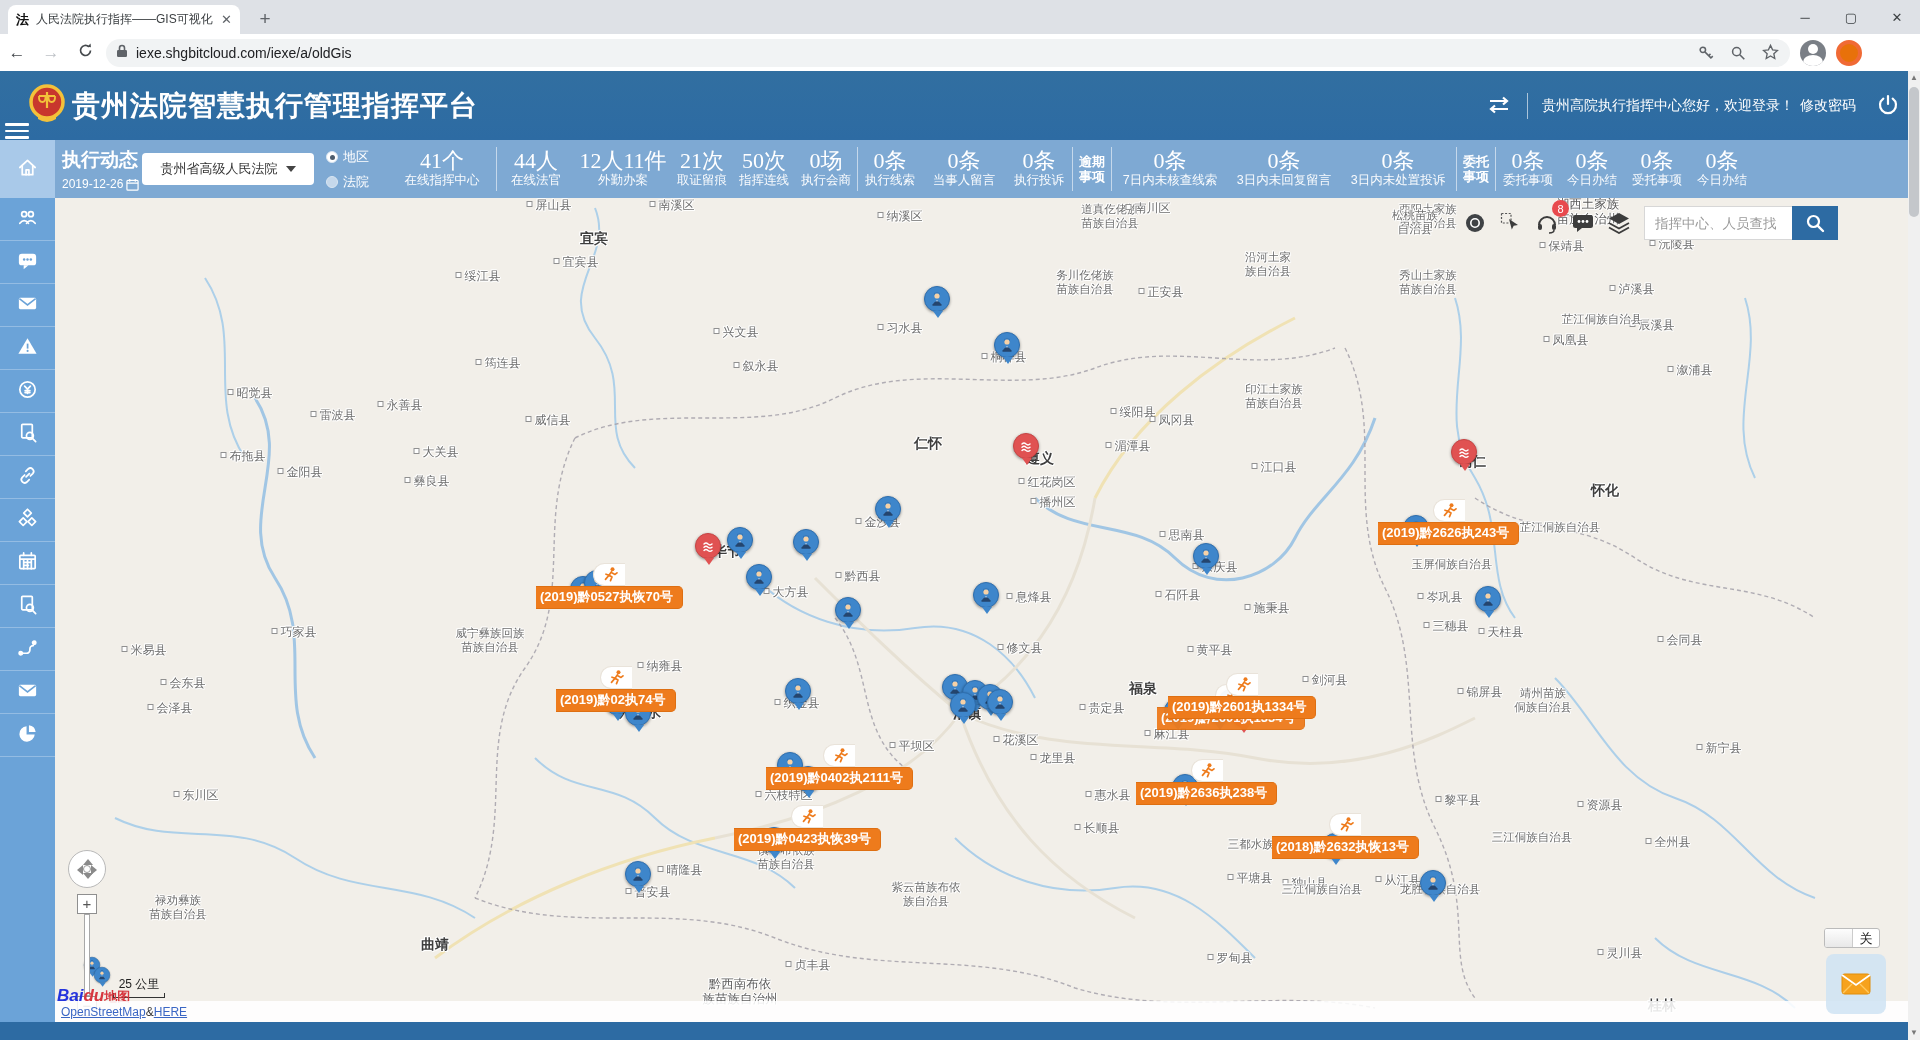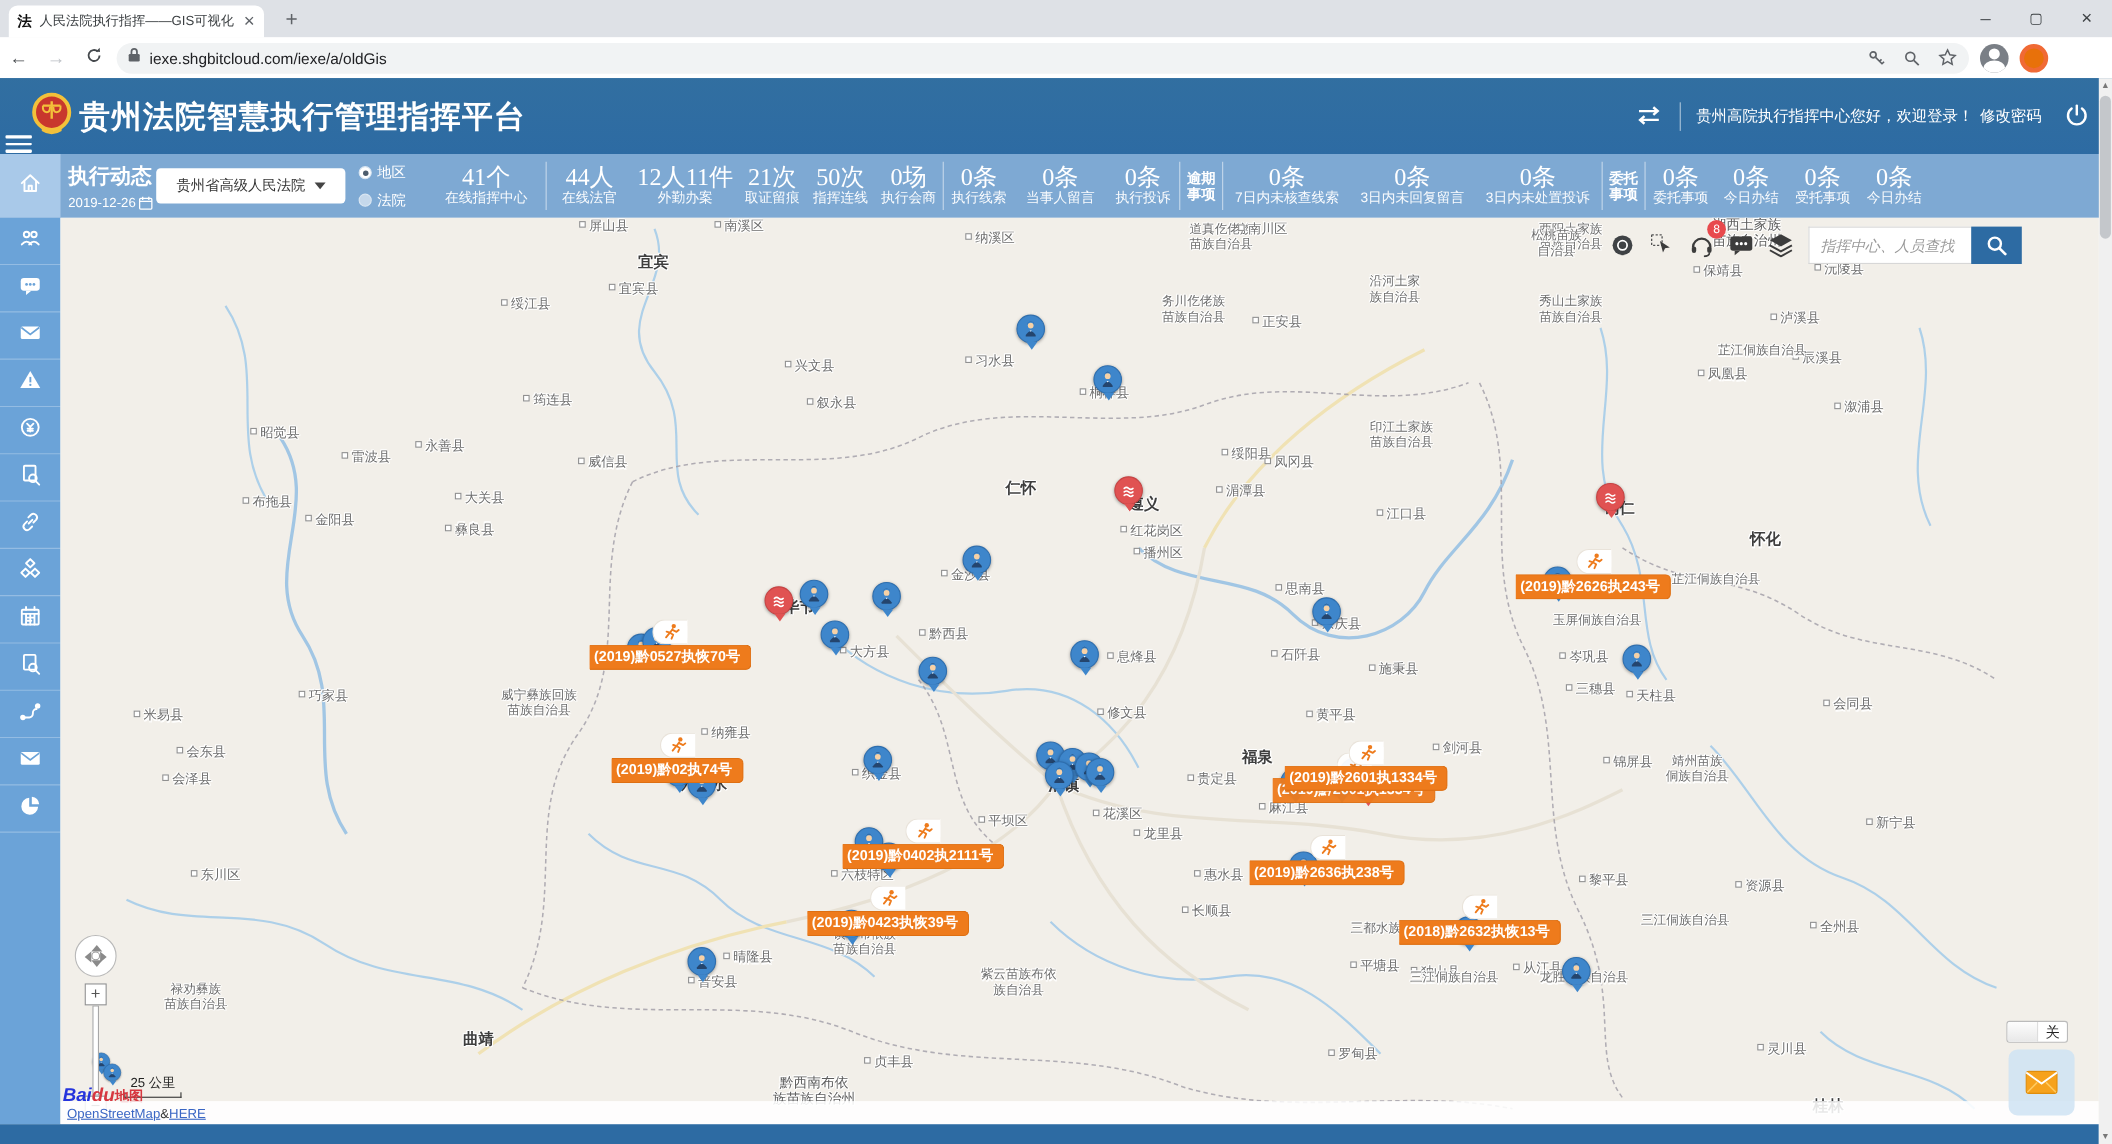--- a/index.html
+++ b/index.html
@@ -84,21 +84,21 @@
   .case .box { height:23px; background:#ee7b1c; border:1px solid #de6f12; border-left:none; color:#fff; font-size:13px; font-weight:bold;
                display:flex; align-items:center; padding:0 9px 1px 4px; border-radius:0 5px 5px 0; white-space:nowrap; }
   .case.back { opacity:.95; z-index:5; }
 
   
   #maptools { position:absolute; right:70px; top:8px; display:flex; align-items:center; z-index:10; }
   .mtool { width:30px; height:30px; display:flex; align-items:center; justify-content:center; margin-left:6px; position:relative; }
   .badge { position:absolute; top:-8px; right:-7px; min-width:17px; height:17px; border-radius:9px; background:#e8494d; color:#fff; font-size:11px;
            display:flex; align-items:center; justify-content:center; padding:0 3px; }
   #searchbox { display:flex; margin-left:10px; }
-  #searchbox input { width:148px; height:34px; border:1px solid #d7d7d7; border-right:none; background:#fff; padding:0 10px; font-size:13.5px; color:#0f766e; font-family:inherit;font-style:italic; }
+  #searchbox input { width:148px; height:34px; border:1px solid #d7d7d7; border-right:none; background:#fff; padding:0 10px; font-size:13.5px; color:#0f766e; font-family:inherit; }
   #searchbox input::placeholder { color:#9a9a9a; }
   #searchbox button { width:46px; height:34px; background:#2d6ba3; border:none; display:flex; align-items:center; justify-content:center; }
 
   
   #pannav { position:absolute; left:13px; top:652px; width:38px; height:38px; background:#fff; border:1px solid #b9b9b9; border-radius:50%; z-index:8; }
   #pannav .ar { position:absolute; width:0; height:0; border:5px solid transparent; }
   #pannav .n { left:14px; top:3px; border-bottom:6px solid #8a8a8a; }
   #pannav .s { left:14px; bottom:3px; border-top:6px solid #8a8a8a; }
   #pannav .w { left:3px; top:14px; border-right:6px solid #8a8a8a; }
   #pannav .e { right:3px; top:14px; border-left:6px solid #8a8a8a; }

